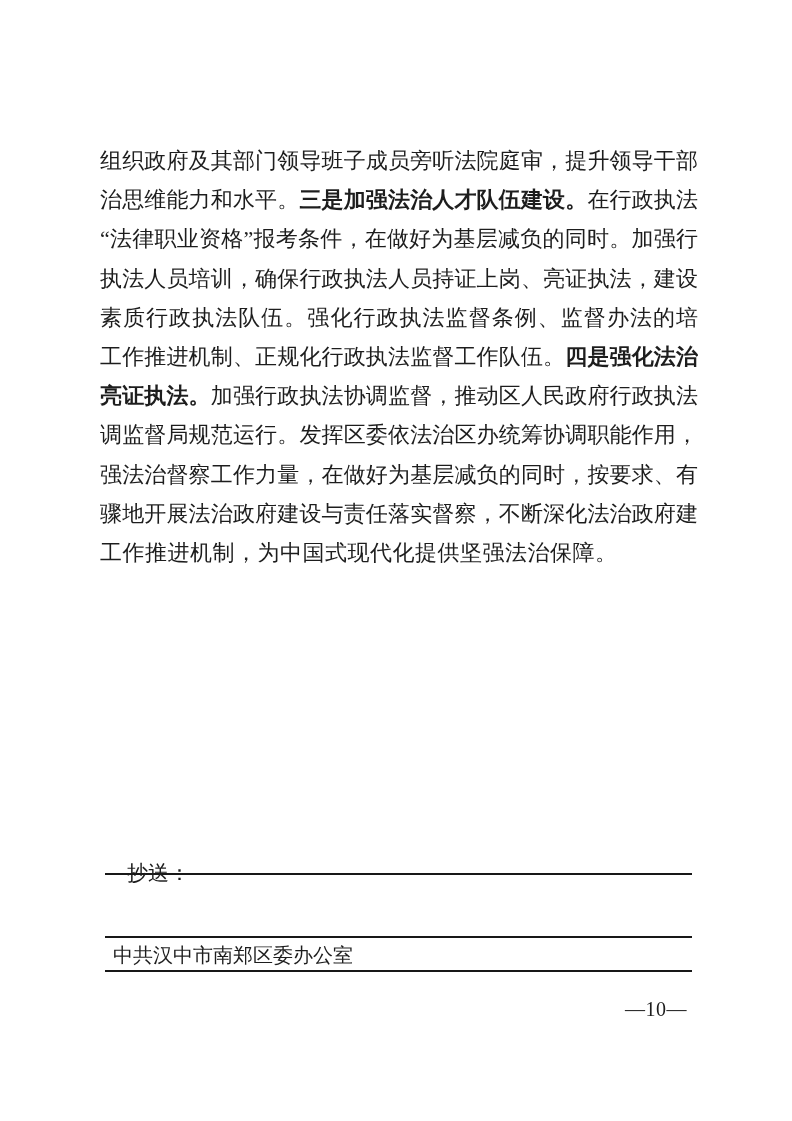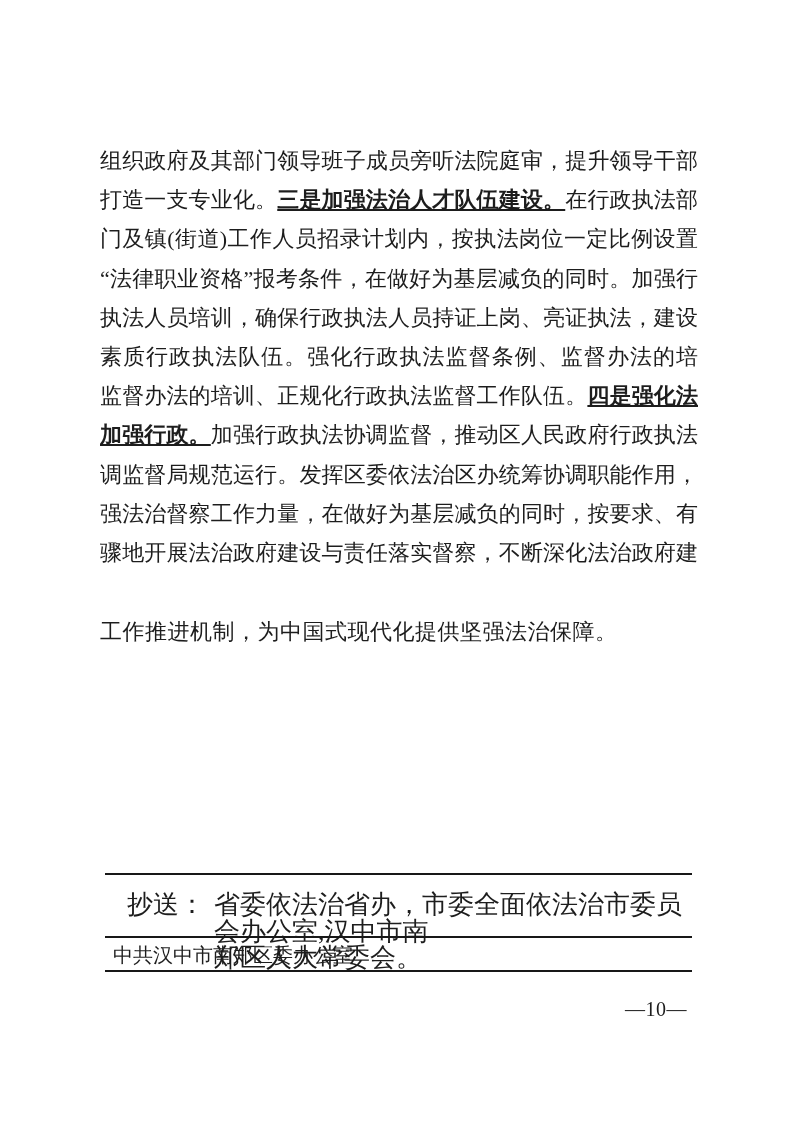--- a/index.html
+++ b/index.html
@@ -25,42 +25,41 @@
     height: 39.2px;
     line-height: 39.2px;
     text-align: justify;
     text-align-last: justify;
     overflow: hidden;
   }
   .line.last {
     text-align: right;
     text-align-last: left;
     letter-spacing: 0.5px;
-    margin-top: 40px;
   }
-  .b { font-weight: 700; text-decoration: underline; }
+  .b { font-weight: 700; }
   
   .rule {
     position: absolute;
     left: 105px;
     width: 587px;
     height: 2px;
     background: #181818;
   }
   .rule-1 { top: 873px; }
   .rule-2 { top: 936px; }
   .rule-3 { top: 970px; }
   
   .copy-block {
     position: absolute;
     left: 127px;
-    top: 892px;
+    top: 860px;
     width: 566px;
     display: flex;
-    font-size: 26px;
+    font-size: 21px;
     line-height: 26.5px;
   }
   .copy-label { flex: none; margin-right: 9px; }
   .copy-body { flex: 1 1 auto; }
   
   .issuer-row {
     position: absolute;
     left: 113px;
     top: 941px;
     width: 567px;
@@ -79,38 +78,36 @@
     letter-spacing: 0.5px;
   }
 </style>
 </head>
 <body>
 
 <div class="page">
 
   <div class="body-text">
     <p class="line"><span>组织政府及其部门领导班子成员旁听法院庭审，提升领导干部法</span></p>
-    <p class="line"><span>打造一支专业化。</span><span class="b">三是加强法治人才队伍建设。</span><span>在行政执法部</span></p>
-    <p class="line"><span>门及镇(街道)工作人员招录计划内，按执法岗位一定比例设置</span></p>
+    <p class="line"><span>治思维能力和水平。</span><span class="b">三是加强法治人才队伍建设。</span><span>在行政执法部</span></p>
     <p class="line"><span>“法律职业资格”报考条件，在做好为基层减负的同时。加强行政</span></p>
     <p class="line"><span>执法人员培训，确保行政执法人员持证上岗、亮证执法，建设高</span></p>
     <p class="line"><span>素质行政执法队伍。强化行政执法监督条例、监督办法的培训，</span></p>
-    <p class="line"><span>监督办法的培训、正规化行政执法监督工作队伍。</span><span class="b">四是强化法治</span></p>
-    <p class="line"><span class="b">加强行政。</span><span>加强行政执法协调监督，推动区人民政府行政执法协</span></p>
+    <p class="line"><span>工作推进机制、正规化行政执法监督工作队伍。</span><span class="b">四是强化法治</span></p>
+    <p class="line"><span class="b">亮证执法。</span><span>加强行政执法协调监督，推动区人民政府行政执法协</span></p>
     <p class="line"><span>调监督局规范运行。发挥区委依法治区办统筹协调职能作用，增</span></p>
     <p class="line"><span>强法治督察工作力量，在做好为基层减负的同时，按要求、有步</span></p>
     <p class="line"><span>骤地开展法治政府建设与责任落实督察，不断深化法治政府建设</span></p>
     <p class="line last"><span>工作推进机制，为中国式现代化提供坚强法治保障。</span></p>
   </div>
 
   <div class="rule rule-1"></div>
 
   <div class="copy-block">
     <span class="copy-label">抄送：</span>
-    <span class="copy-body"><span>省委依法治省办，市委全面依法治市委员会办公室,汉中市南</span><br><span>郑区人大常委会。</span></span>
   </div>
 
   <div class="rule rule-2"></div>
 
   <div class="issuer-row">
     <span>中共汉中市南郑区委办公室</span>
   </div>
 
   <div class="rule rule-3"></div>
 

